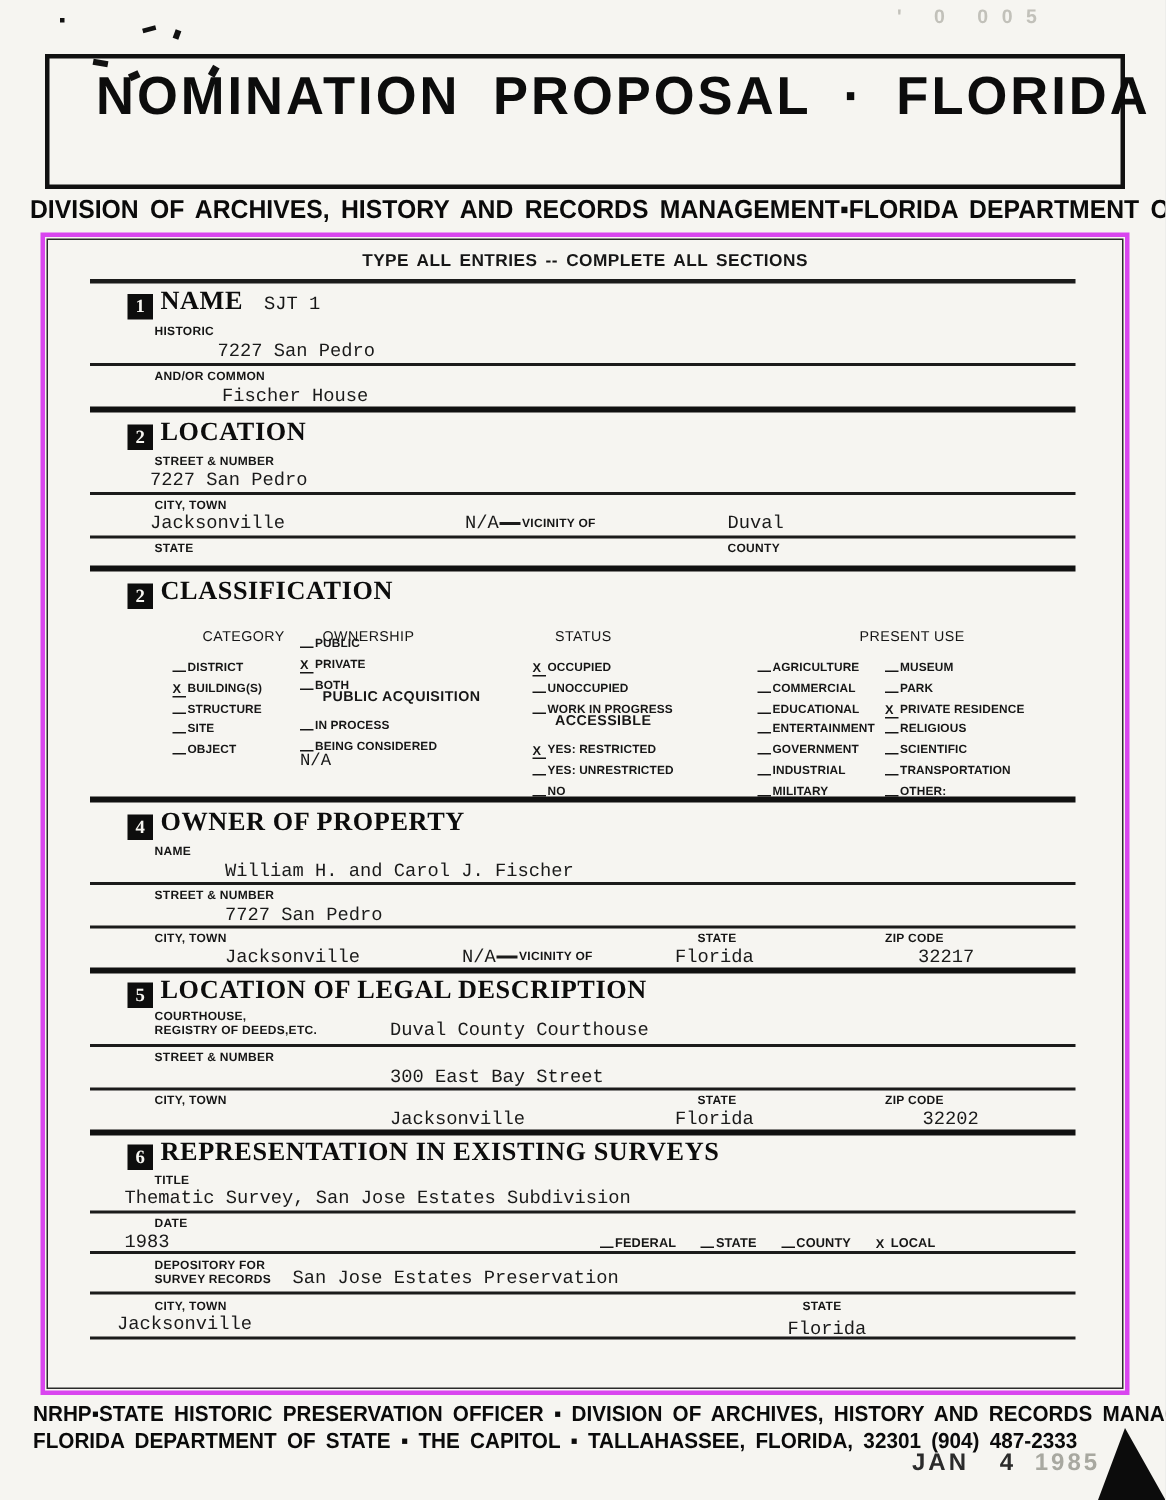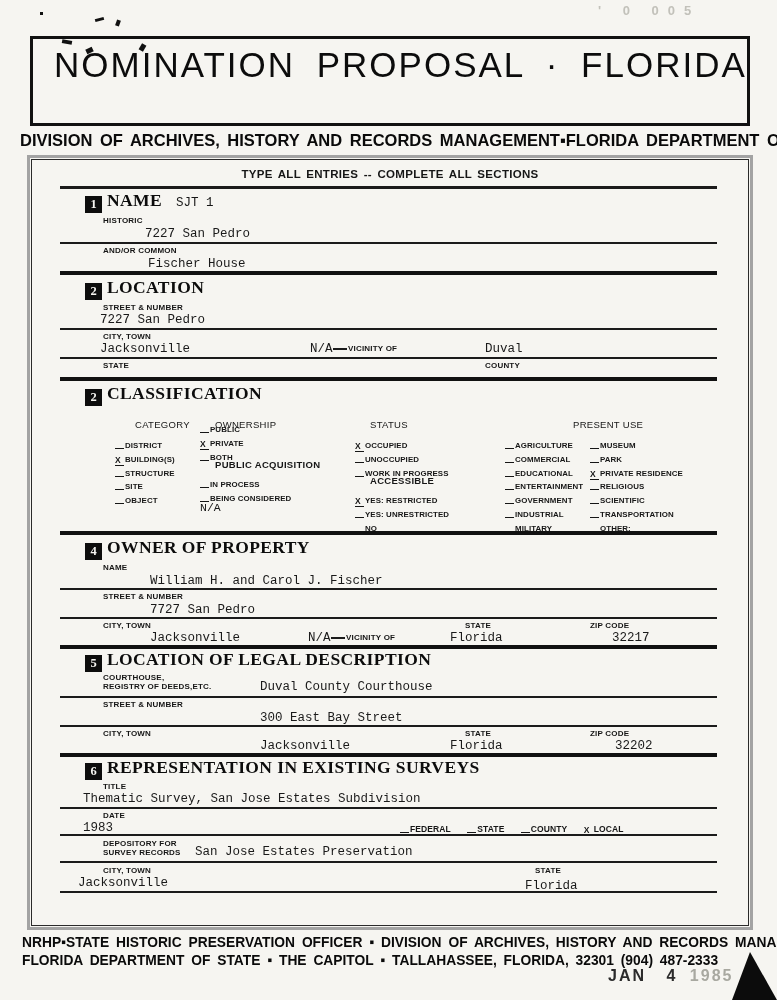--- a/index.html
+++ b/index.html
@@ -8,39 +8,39 @@
     position:relative; width:777px; height:1000px;
     background:#f6f5f1; color:#161616; overflow:hidden;
     font-family:"Liberation Sans", sans-serif;
   }
   
   .titlebox {
     position:absolute; left:30px; top:36px; width:720px; height:90px;
     border:3px solid #111;
   }
   .title {
-    position:absolute; left:21px; top:6px;
+    position:absolute; left:31px; top:6px;
     font-family:"Liberation Sans", sans-serif;
-    font-weight:400; font-size:35px; letter-spacing:2px; word-spacing:10px;
+    font-weight:700; font-size:35px; letter-spacing:2px; word-spacing:10px;
     color:#0c0c0c; white-space:nowrap; transform:scaleY(1.02);
   }
   .subtitle {
     position:absolute; left:17px; top:48px;
     font-weight:700; font-size:14.5px; letter-spacing:1px; word-spacing:5px;
     color:#0c0c0c;
   }
   .divisionbar {
     position:absolute; left:20px; top:131px; width:745px;
     font-weight:900; font-size:16.5px; letter-spacing:0px; word-spacing:3px;
     color:#0a0a0a; white-space:nowrap; transform:scaleY(1.05);
   }
   
   .mainbox {
     position:absolute; left:27px; top:155px; width:726px; height:775px;
-    border:3px solid #a3a3a3;
+    border:3px solid #d946ef;
   }
   .mainbox-inner { position:absolute; inset:1px; border:1px solid #2a2a2a; }
   .content { position:absolute; inset:0; }
   
   .abs { position:absolute; }
   .rule  { position:absolute; height:2px; background:#1b1b1b; left:30px; width:657px; }
   .rule.thick { height:3.5px; background:#111; }
   .minilabel {
     position:absolute; font-weight:700; font-size:8px; letter-spacing:0.2px;
     color:#151515; white-space:nowrap;

